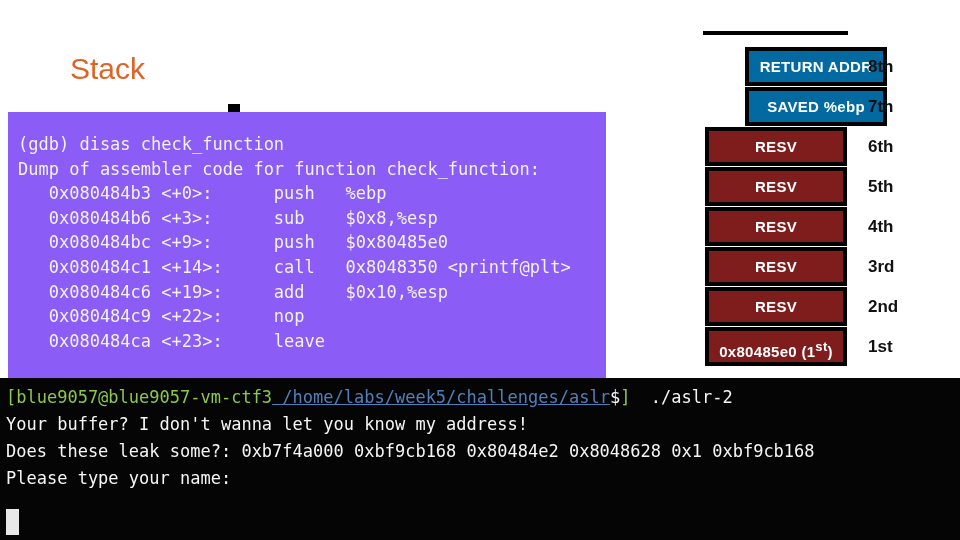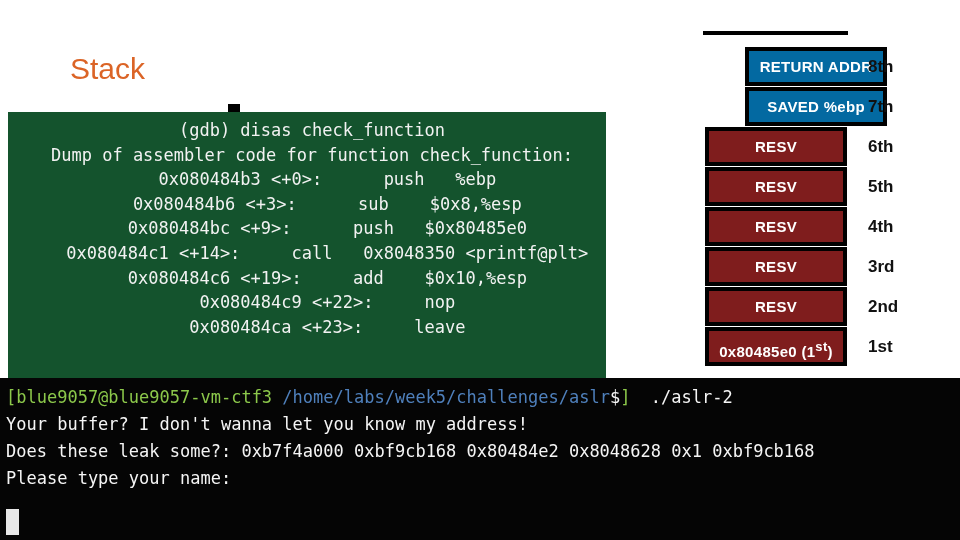--- a/index.html
+++ b/index.html
@@ -3,22 +3,22 @@
 <meta charset="utf-8">
 <style>
   html,body{margin:0;padding:0;}
   body{width:960px;height:540px;position:relative;background:#ffffff;overflow:hidden;
        font-family:"Liberation Sans", sans-serif;}
 
   .slide-title{position:absolute;left:70px;top:52px;font-size:30px;color:#db6426;
                letter-spacing:0px;font-weight:400;}
 
   
-  .gdb-term{position:absolute;left:8px;top:112px;width:598px;height:266px;background:#14532d;
-            overflow:hidden;padding:6px 0 0 10px;box-sizing:border-box;text-align:center;}
+  .gdb-term{position:absolute;left:8px;top:112px;width:598px;height:266px;background:#8b5cf6;
+            overflow:hidden;padding:20px 0 0 10px;box-sizing:border-box;}
   .gline{font-family:"DejaVu Sans Mono", monospace;font-size:17px;line-height:24.6px;
          color:#f2f2f2;white-space:pre;}
   .gdb-notch{position:absolute;left:228px;top:104px;width:12px;height:9px;background:#000;}
 
   
   .stack-col{position:absolute;left:705px;top:47px;width:210px;}
   .stack-topline{position:absolute;left:703px;top:31px;width:145px;height:4px;background:#000;}
   .srow{position:relative;height:39px;margin-bottom:1px;}
   .sbox{position:absolute;left:0;top:0;width:134px;height:31px;border:4px solid #000;
         color:#ffffff;font-size:15px;font-weight:600;text-align:center;line-height:31px;
@@ -28,21 +28,21 @@
   .sbox sup{font-size:13px;}
   .sorder{position:absolute;left:163px;top:0;width:70px;height:39px;line-height:39px;
           color:#111111;font-size:17px;font-weight:600;}
 
   
   .shell-term{position:absolute;left:0;top:378px;width:960px;height:162px;background:#050505;
               padding:6px 0 0 6px;box-sizing:border-box;overflow:hidden;}
   .sline{font-family:"DejaVu Sans Mono", monospace;font-size:17px;line-height:27px;
          color:#f5f5f5;white-space:pre;}
   .sline .green{color:#8cc84b;text-align:center;}
-  .sline .blue{color:#4f80bc;}
+  .sline .blue{color:#4f80bc;text-decoration:underline;}
   .sline .white{color:#f5f5f5;}
   .cursor{position:absolute;left:6px;top:131px;width:13px;height:26px;background:#e8e8e8;}
 </style>
 </head>
 <body>
 
 <div class="slide-title">Stack</div>
 
 <div class="gdb-notch"></div>
 

